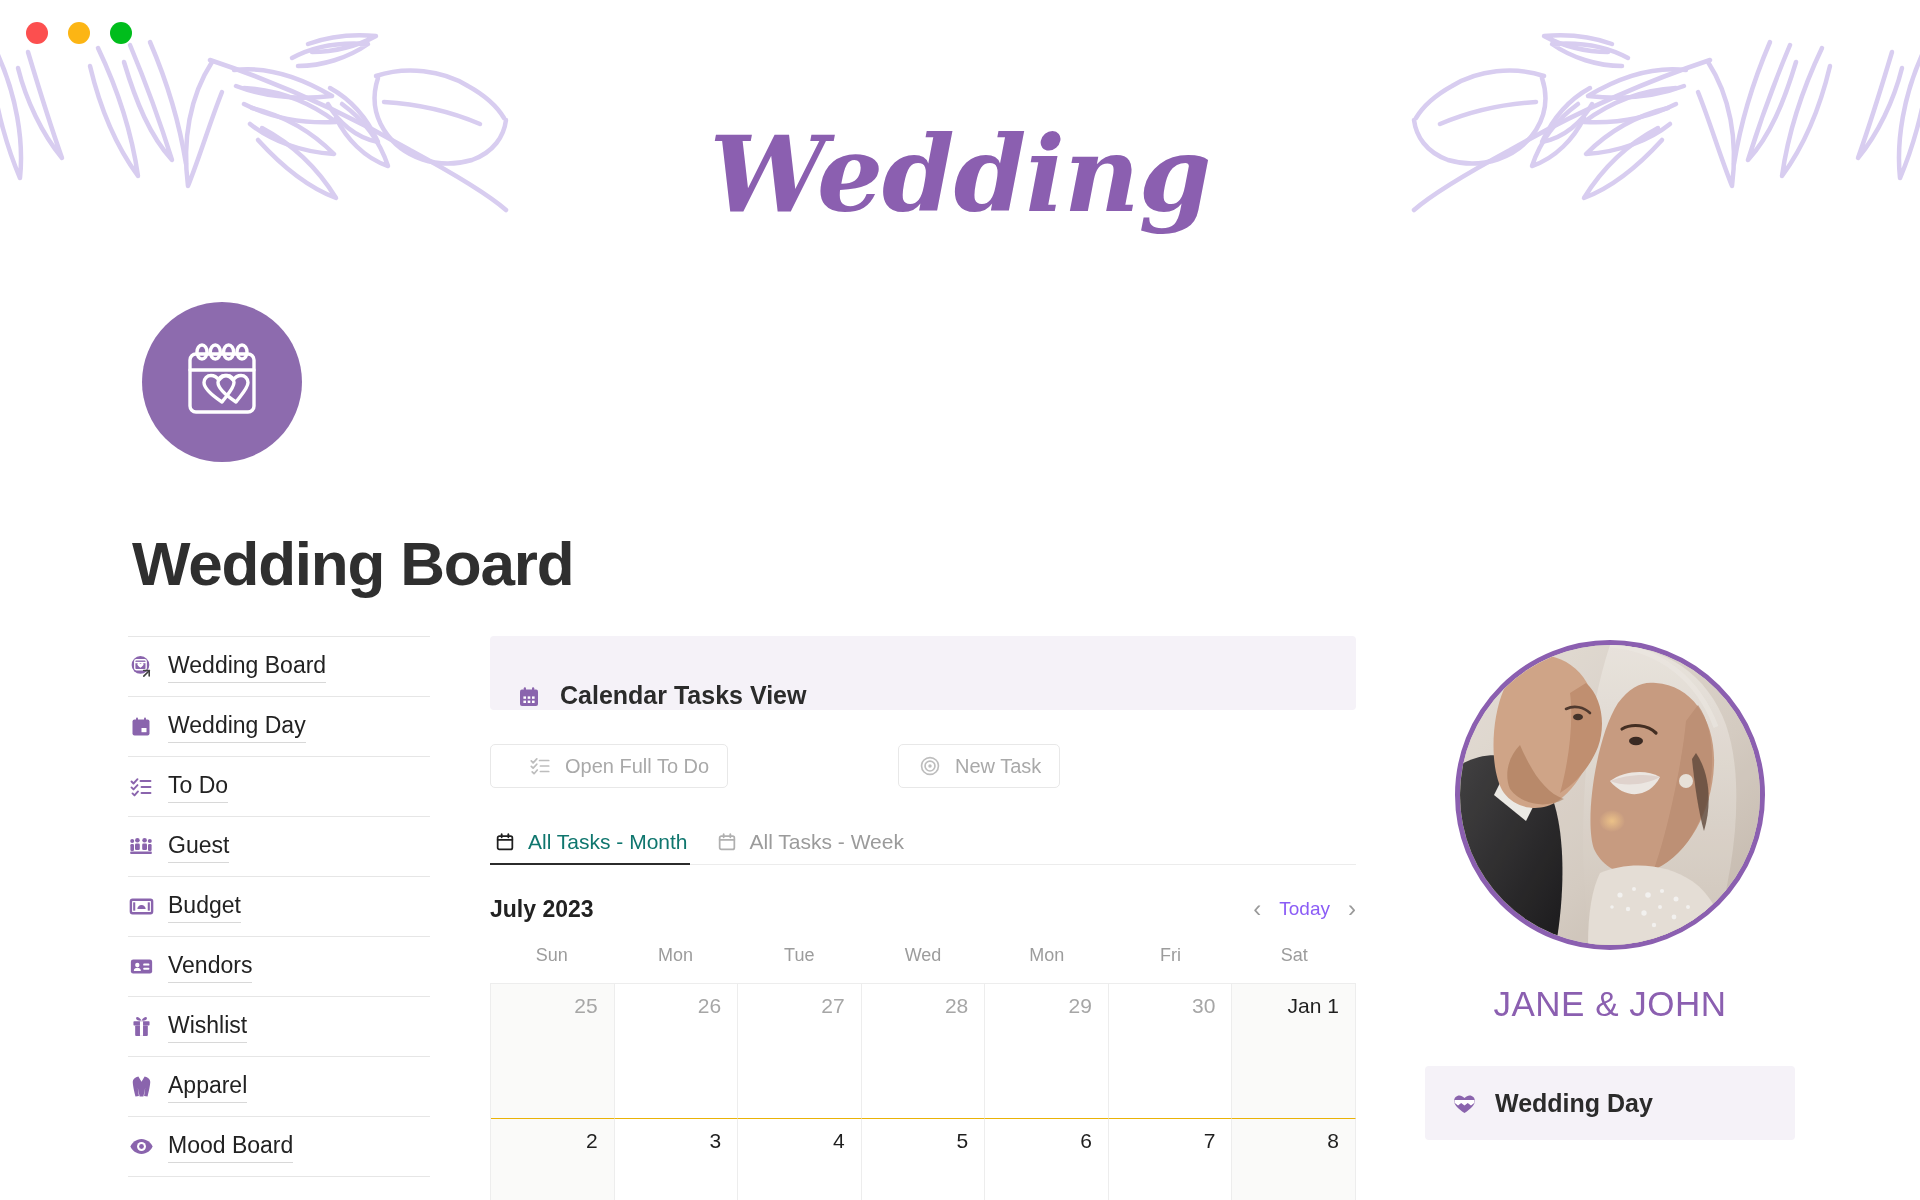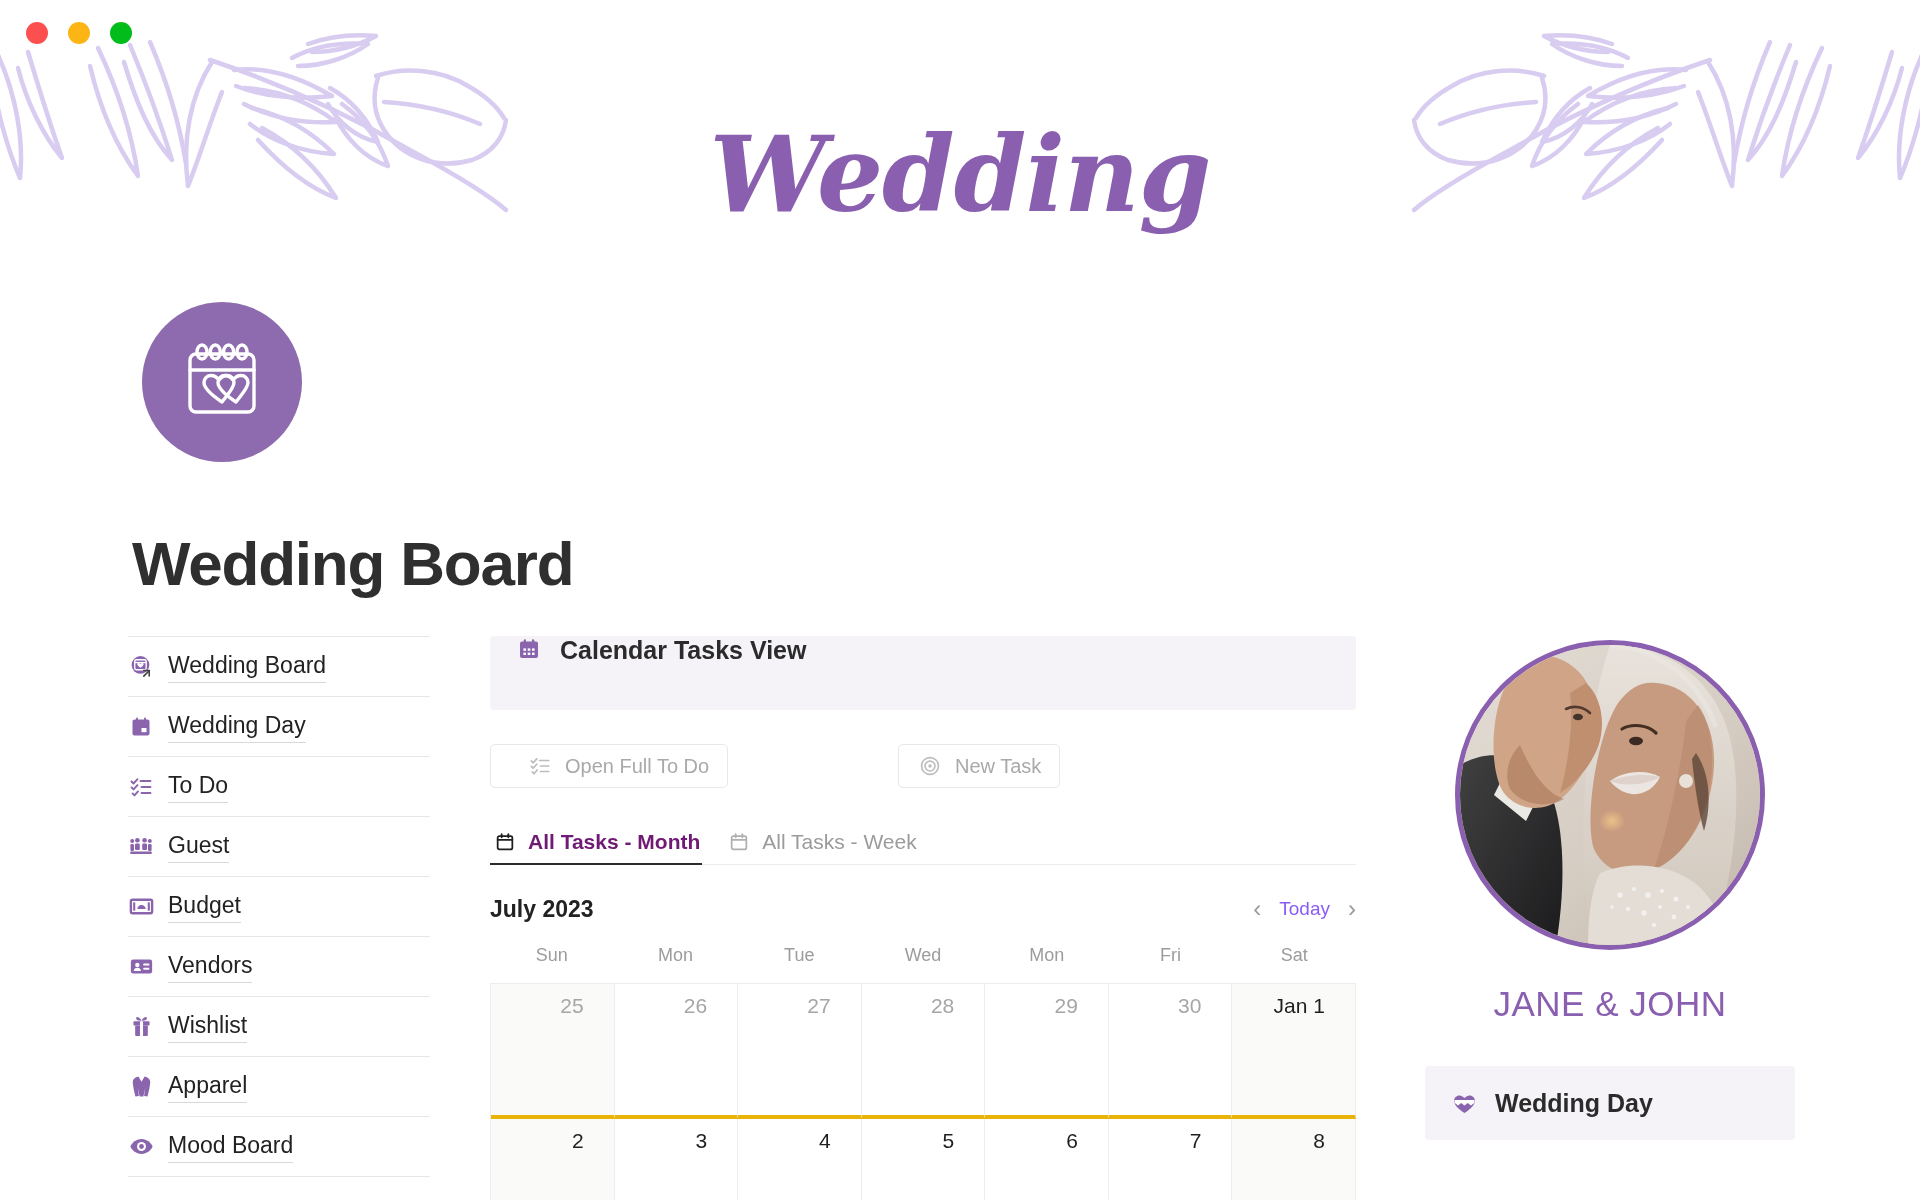--- a/index.html
+++ b/index.html
@@ -145,21 +145,21 @@
     position: absolute;
     left: 490px;
     top: 0;
     width: 866px;
   }
   .banner {
     height: 74px;
     background: #f5f2f8;
     border-radius: 4px;
     display: flex;
-    align-items: flex-start;
+    align-items: flex-end;
     gap: 18px;
     padding: 0 26px;
   }
   .banner-title {
     font-size: 25px;
     font-weight: 700;
     color: #2b2b2b;
   }
 
   .btn-row {
@@ -196,21 +196,21 @@
   }
   .tab {
     display: flex;
     align-items: center;
     gap: 10px;
     padding: 0 14px 9px 2px;
     cursor: pointer;
     position: relative;
   }
   .tab .tab-label { font-size: 21px; }
-  .tab-active .tab-label { color: #701a75; font-weight: 700; text-align: center; }
+  .tab-active .tab-label { color: #0f766e; font-weight: 400; text-align: center; }
   .tab-active::after {
     content: "";
     position: absolute;
     left: 0; right: 12px; bottom: -1px;
     height: 2px;
     background: #2b2b2b;
   }
   .tab-inactive { margin-left: 10px; }
   .tab-inactive .tab-label { color: #9b9b9b; }
 
@@ -262,22 +262,22 @@
     border-top: 1px solid #ededed;
     border-left: 1px solid #ededed;
   }
   .cal-week {
     display: grid;
     grid-template-columns: repeat(7, 1fr);
   }
   .cal-cell {
     height: 135px;
     border-right: 1px solid #ededed;
-    border-bottom: 4px solid #eab308;
-    padding: 10px 30px 0 0;
+    border-bottom: 1px solid #eab308;
+    padding: 10px 16px 0 0;
     text-align: right;
     background: #ffffff;
     cursor: pointer;
   }
   .cal-cell.weekend { background: #fafaf9; }
   .cal-daynum {
     font-size: 21px;
     color: #1f1f1f;
   }
   .cal-daynum.muted { color: #a6a6a6; }

